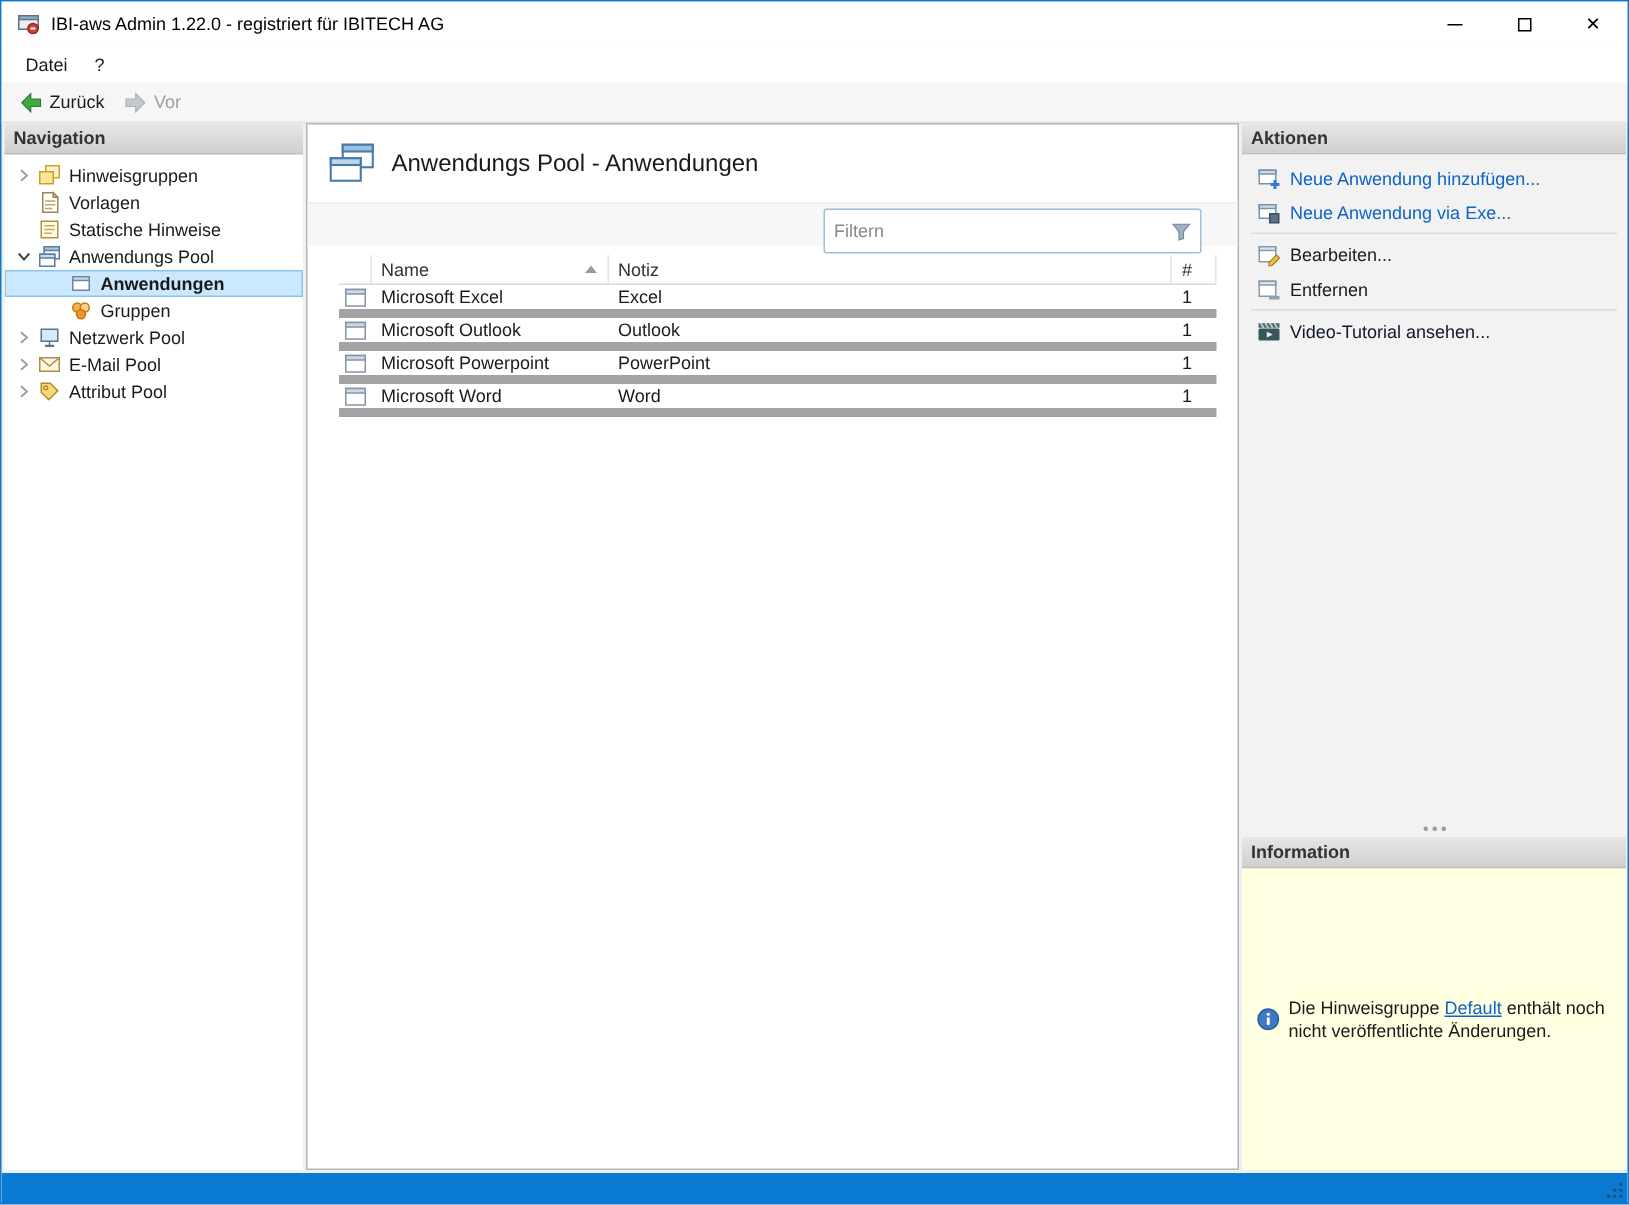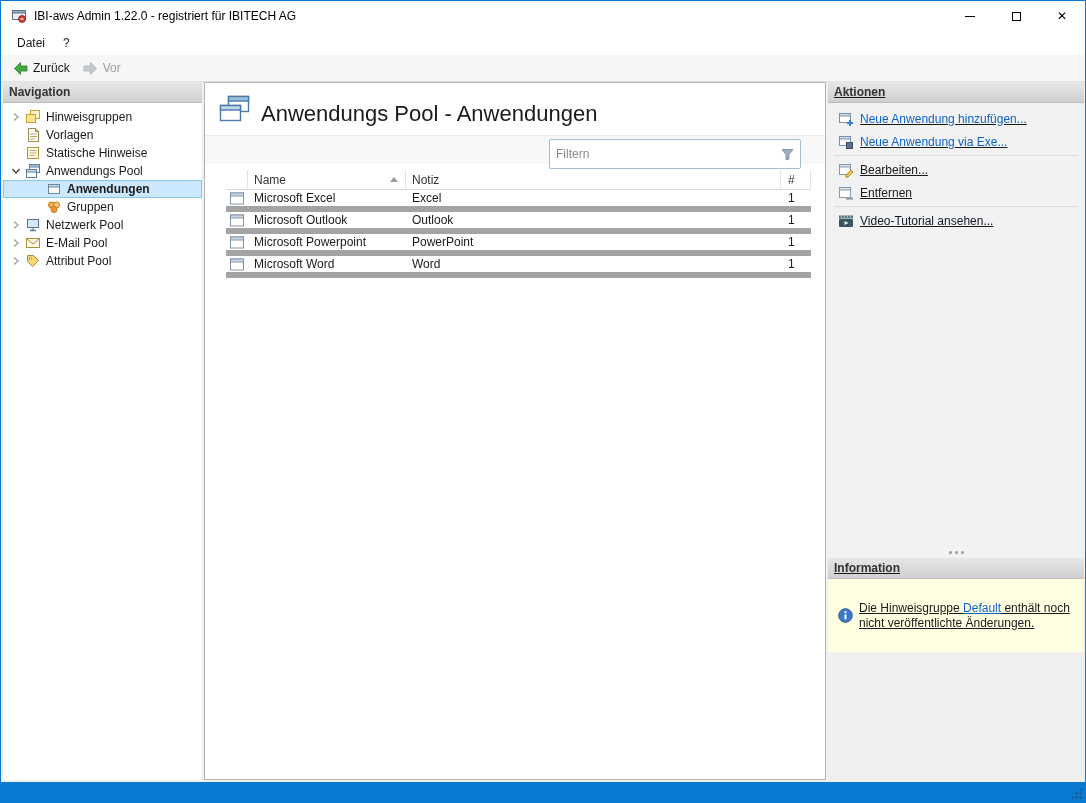--- a/index.html
+++ b/index.html
@@ -34,37 +34,37 @@
   .tree { padding-top:5px; }
   .tree-item { display:flex; align-items:center; height:18px; padding-left:8px; }
   .tree-item .chev { width:14px; display:inline-flex; align-items:center; }
   .tree-item .ticon { width:16px; margin-right:5px; display:inline-flex; }
   .tree-item.lvl1 { padding-left:29px; }
   .tree-item.selected { background:#cce8ff; box-shadow:inset 0 0 0 1px #8ac5ee;font-weight:bold; }
 
   .main-panel { position:absolute; left:203px; top:81px; width:622px; height:698px; background:#fff; border:1px solid #b4b4b4; overflow:hidden; }
   .main-header { position:relative; height:52px; }
   .page-ic { position:absolute; left:14px; top:12px; }
-  .page-title { position:absolute; left:56px; top:18px; font-size:22px; color:#1a1a1a; }
+  .page-title { position:absolute; left:56px; top:18px; font-size:16px; color:#1a1a1a; }
   .filter-row { height:29px; background:#f7f7f7; border-top:1px solid #ececec; position:relative; }
   .filter-box { position:absolute; left:344px; top:3px; width:252px; height:22px; background:#fff; border:1px solid #a3bed4; border-radius:2px; display:flex; align-items:center; padding:14px 6px; }
   .filter-text { color:#888; flex:1; }
 
   .table { margin:6px 14px 0 21px; }
   .thead { display:flex; height:20px; border-bottom:1px solid #d9d9d9; color:#333; }
   .th { display:flex; align-items:center; padding:0 6px; border-right:1px solid #e4e4e4; }
   .tr { display:flex; align-items:center; height:22px; border-bottom:6px solid #a3a3a3; }
   .td { padding:0 6px; }
   .icon-col { width:22px; padding:0 !important; display:flex; justify-content:center; }
   .name-col { width:158px; }
   .notiz-col { flex:1; }
   .count-col { width:30px; padding:0 7px; }
   .sort-asc { width:0; height:0; border-left:4px solid transparent; border-right:4px solid transparent; border-bottom:5px solid #9a9a9a; margin-left:auto; margin-right:1px; }
 
-  .right-panel { position:absolute; left:827px; top:81px; width:256px; height:570px; display:flex; flex-direction:column;text-decoration:underline; }
+  .right-panel { position:absolute; left:827px; top:81px; width:256px; height:698px; display:flex; flex-direction:column; }
   .actions-area { height:455px; background:#f2f2f2; padding-top:4px; position:relative; }
   .action-item { display:flex; align-items:center; gap:6px; height:23px; padding:0 10px; }
   .action-item .alabel.link { color:#0e63c8; }
   .action-item .alabel.video { color:#0f172a; }
   .action-sep { border-top:1px solid #dadada; margin:2px 6px; }
   .splitter { position:absolute; bottom:4px; left:0; right:0; display:flex; justify-content:center; gap:3px; }
   .splitter i { width:3px; height:3px; border-radius:50%; background:#9a9a9a; }
   .info-area { flex:1; background:#ffffe1; display:flex; align-items:center; gap:6px; padding:11px 10px; }
   .info-text { line-height:15px; }
   .default-link { color:#0e63c8; text-decoration:underline; cursor:pointer; }

